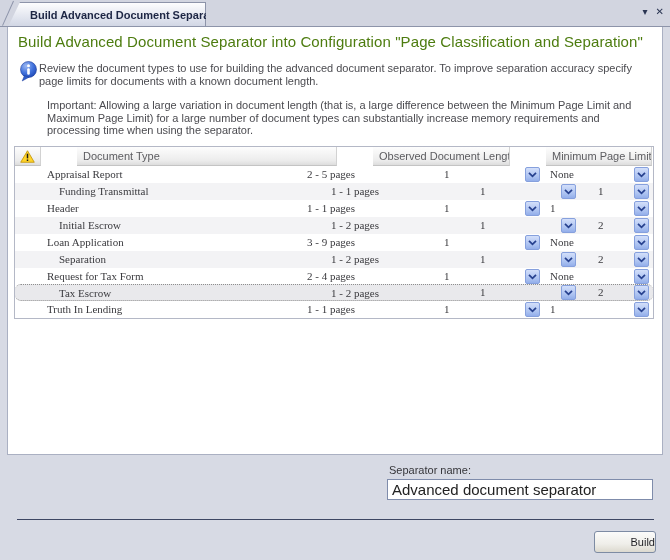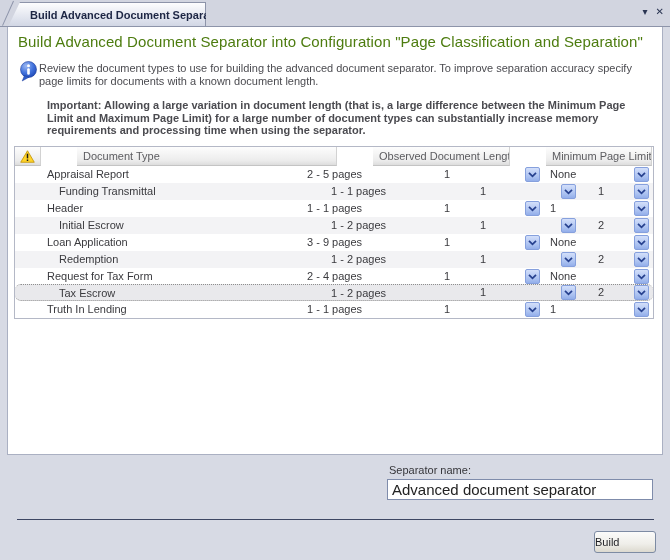--- a/index.html
+++ b/index.html
@@ -29,34 +29,34 @@
   .panel {
     position:absolute; left:7px; top:27px; width:656px; height:428px;
     background:#ffffff; border:1px solid #aab0c2; border-top:none;
   }
   .page-title {
     position:absolute; left:18px; top:33px; width:645px;
     font-size:15px; font-weight:normal; color:#4d7c0f; white-space:nowrap; letter-spacing:0.1px;
   }
   .notice-icon { position:absolute; left:19px; top:61px; }
   .notice-review { position:absolute; left:39px; top:62px; width:606px; line-height:12.5px; color:#4b4b50; }
-  .notice-important { position:absolute; left:47px; top:99px; width:606px; line-height:12.5px; color:#4b4b50;font-weight:bold; }
+  .notice-important { position:absolute; left:47px; top:99px; width:606px; line-height:12.5px; color:#4b4b50; }
   
   .doc-table { position:absolute; left:14px; top:146px; width:640px; border:1px solid #b4b8c6; background:#fff; }
   .thead { display:grid; grid-template-columns:26px 260px 137px 106px 1fr; height:19px;gap:36px; }
   .th {
     background:linear-gradient(#fdfdfd, #ececec 75%, #dddddd);
     border-right:1px solid #d2d2d2; border-bottom:1px solid #c4c4c4;
     color:#5c5c60; line-height:18px; padding-left:6px; white-space:nowrap; overflow:hidden;
   }
   .th.icon-col { padding-left:0; display:flex; align-items:center; justify-content:center; }
   .trow { display:grid; grid-template-columns:26px 260px 137px 106px 1fr; height:17px; background:#ffffff; }
   .trow.alt { background:#f3f3f5;gap:12px; }
   .trow.focused { background:#e9e9ec; border-top:1px dotted #8e8e8e; border-bottom:1px dotted #8e8e8e; height:17px; margin-top:-1px;border-radius:6px; }
-  .td { line-height:17px; padding-left:6px; color:#3a3a3e; white-space:nowrap; overflow:hidden; }
+  .td { line-height:17px; padding-left:6px; color:#3a3a3e; white-space:nowrap; overflow:hidden;font-family:Liberation Serif, serif; }
   .td.combo { display:flex; align-items:center; padding-right:4px; }
   .combo-value { flex:1 1 auto; }
   .combo-btn {
     flex:0 0 auto; width:15px; height:15px; margin-left:auto;
     background:linear-gradient(#d3dffa, #a9c0f0 70%, #93aeea);
     border:1px solid #86a0dd; border-radius:2px;
     display:flex; align-items:center; justify-content:center; cursor:default;
   }
   
   .sep-label { position:absolute; left:389px; top:464px; color:#36363a; }
@@ -64,21 +64,21 @@
     position:absolute; left:387px; top:479px; width:266px; height:21px;
     border:1px solid #7f8cab; background:#ffffff; padding:0 4px;
     font-family:"Liberation Sans", sans-serif; font-size:15px; color:#222;
   }
   .footer-rule { position:absolute; left:17px; top:519px; width:637px; height:1px; background:#3d4663; }
   .build-btn {
     position:absolute; left:594px; top:531px; width:62px; height:22px;
     background:linear-gradient(#fbfbfa, #efeee9 60%, #dcd9cf);
     border:1px solid #7d8ba3; border-radius:3px;
     font-family:"Liberation Sans", sans-serif; font-size:11px; color:#1f1f24;
-    text-align:left; line-height:20px; cursor:default;
+    text-align:right; line-height:20px; cursor:default;
   }
 </style>
 </head>
 <body>
 
 <div class="tabstrip">
   <div class="tab">
     <span>Build Advanced Document Separator</span>
   </div>
   <div class="tab-slant"></div>
@@ -231,21 +231,21 @@
       <span class="combo-btn">
         <svg width="9" height="6" viewBox="0 0 9 6">
           <path d="M1 0.8 L4.5 4.4 L8 0.8" fill="none" stroke="#27418f" stroke-width="1.7"></path>
         </svg>
       </span>
     </div>
   </div>
 
   <div class="trow alt">
     <div class="td"></div>
-    <div class="td">Redemption</div>
+    <div class="td">Separation</div>
     <div class="td">1 - 2 pages</div>
     <div class="td combo">
       <span class="combo-value">1</span>
       <span class="combo-btn">
         <svg width="9" height="6" viewBox="0 0 9 6">
           <path d="M1 0.8 L4.5 4.4 L8 0.8" fill="none" stroke="#27418f" stroke-width="1.7"></path>
         </svg>
       </span>
     </div>
     <div class="td combo">

